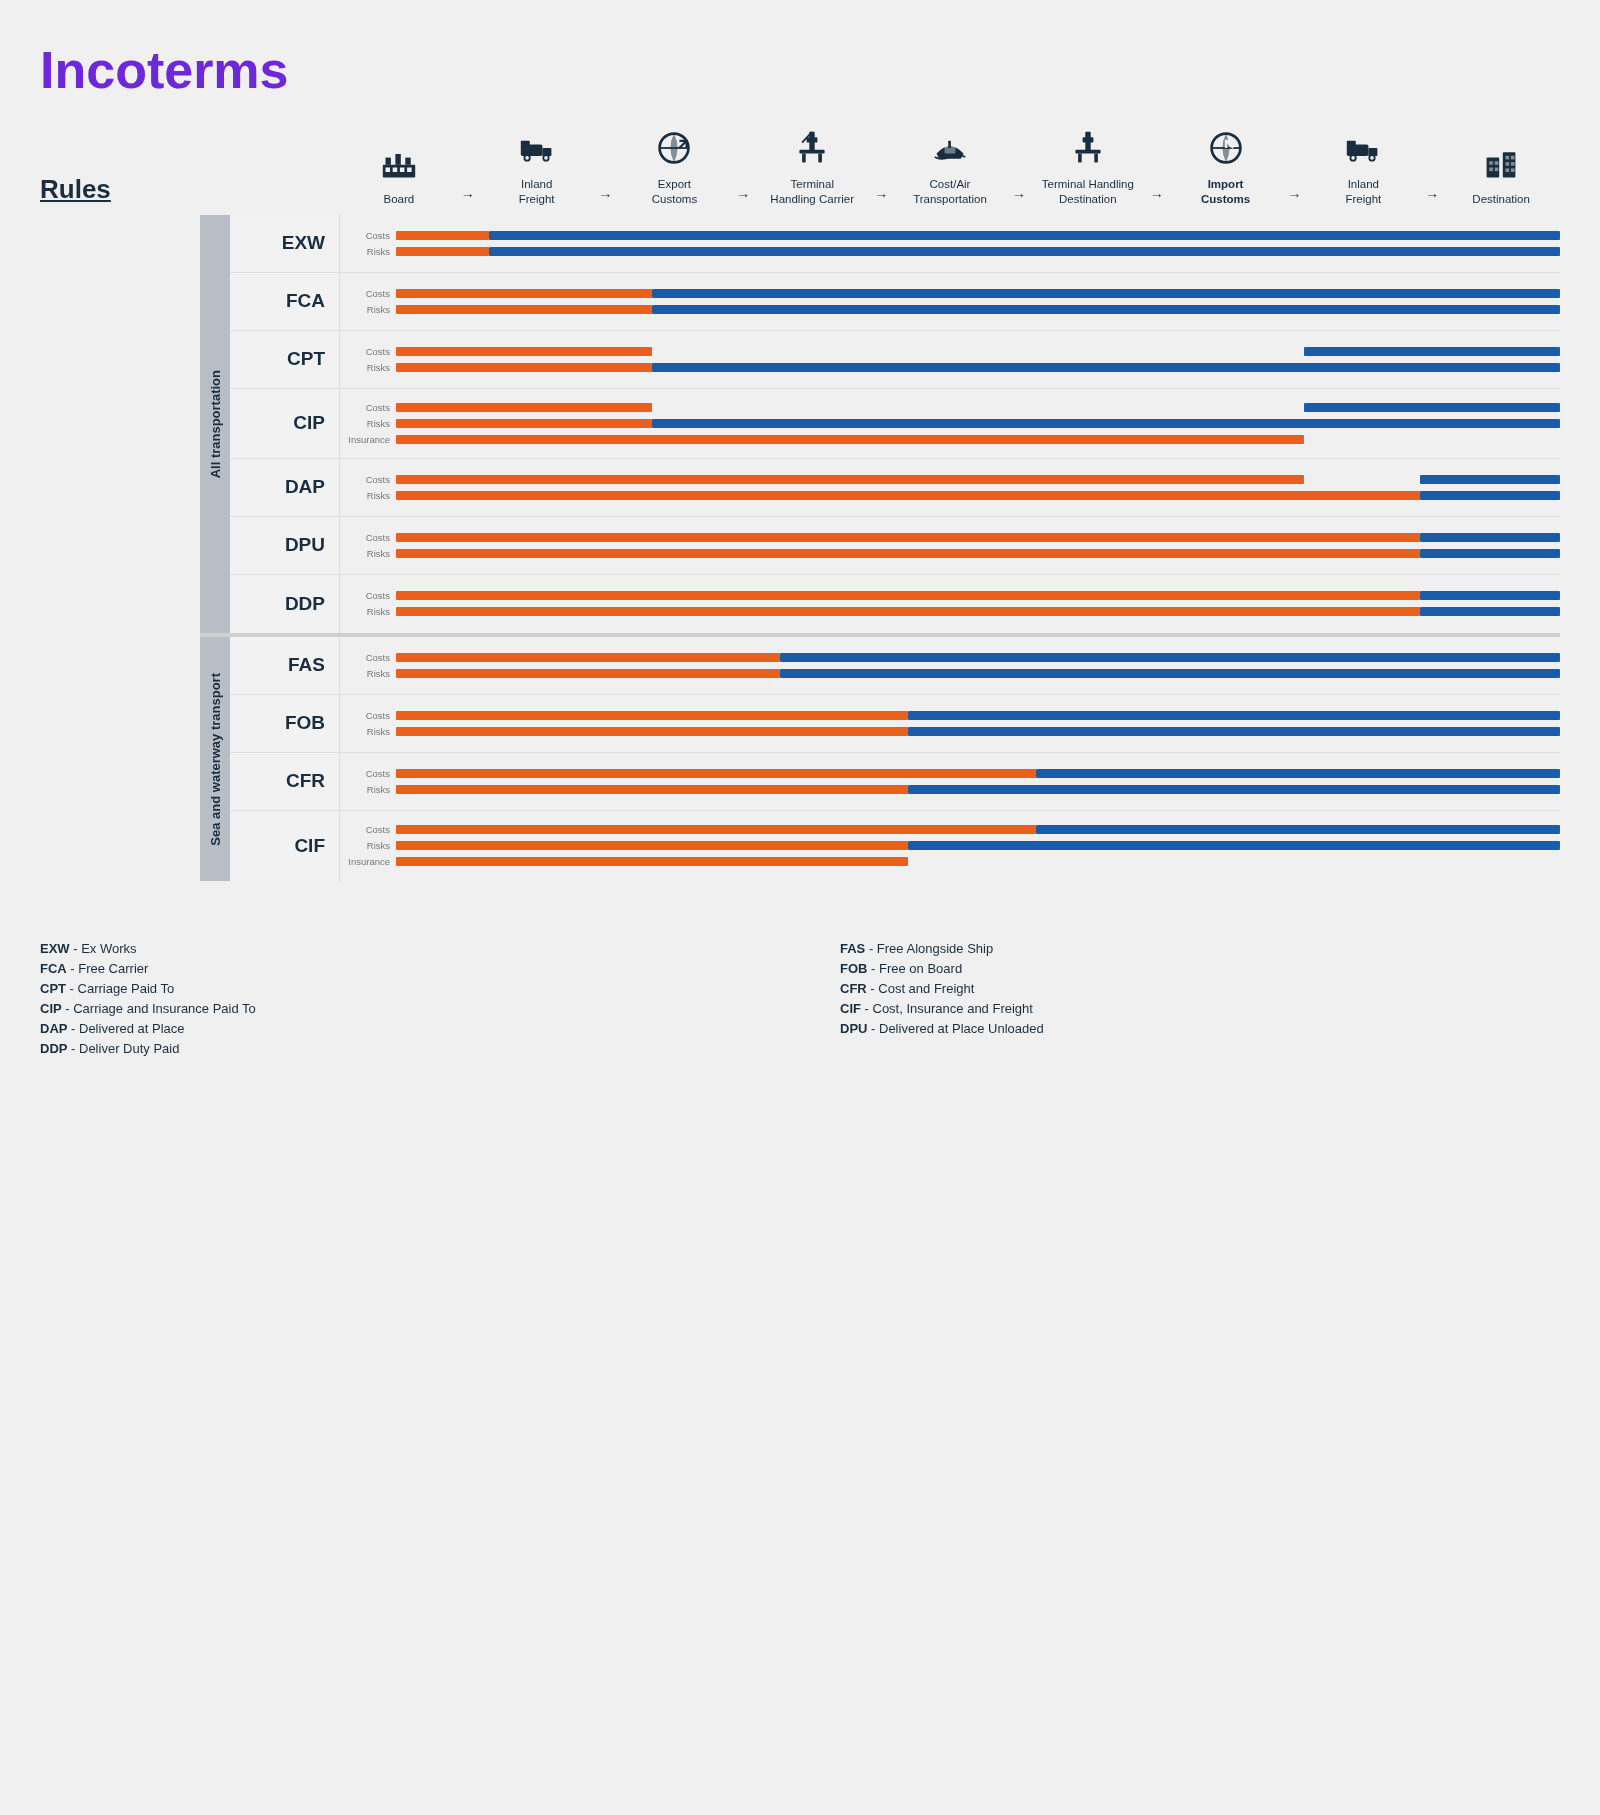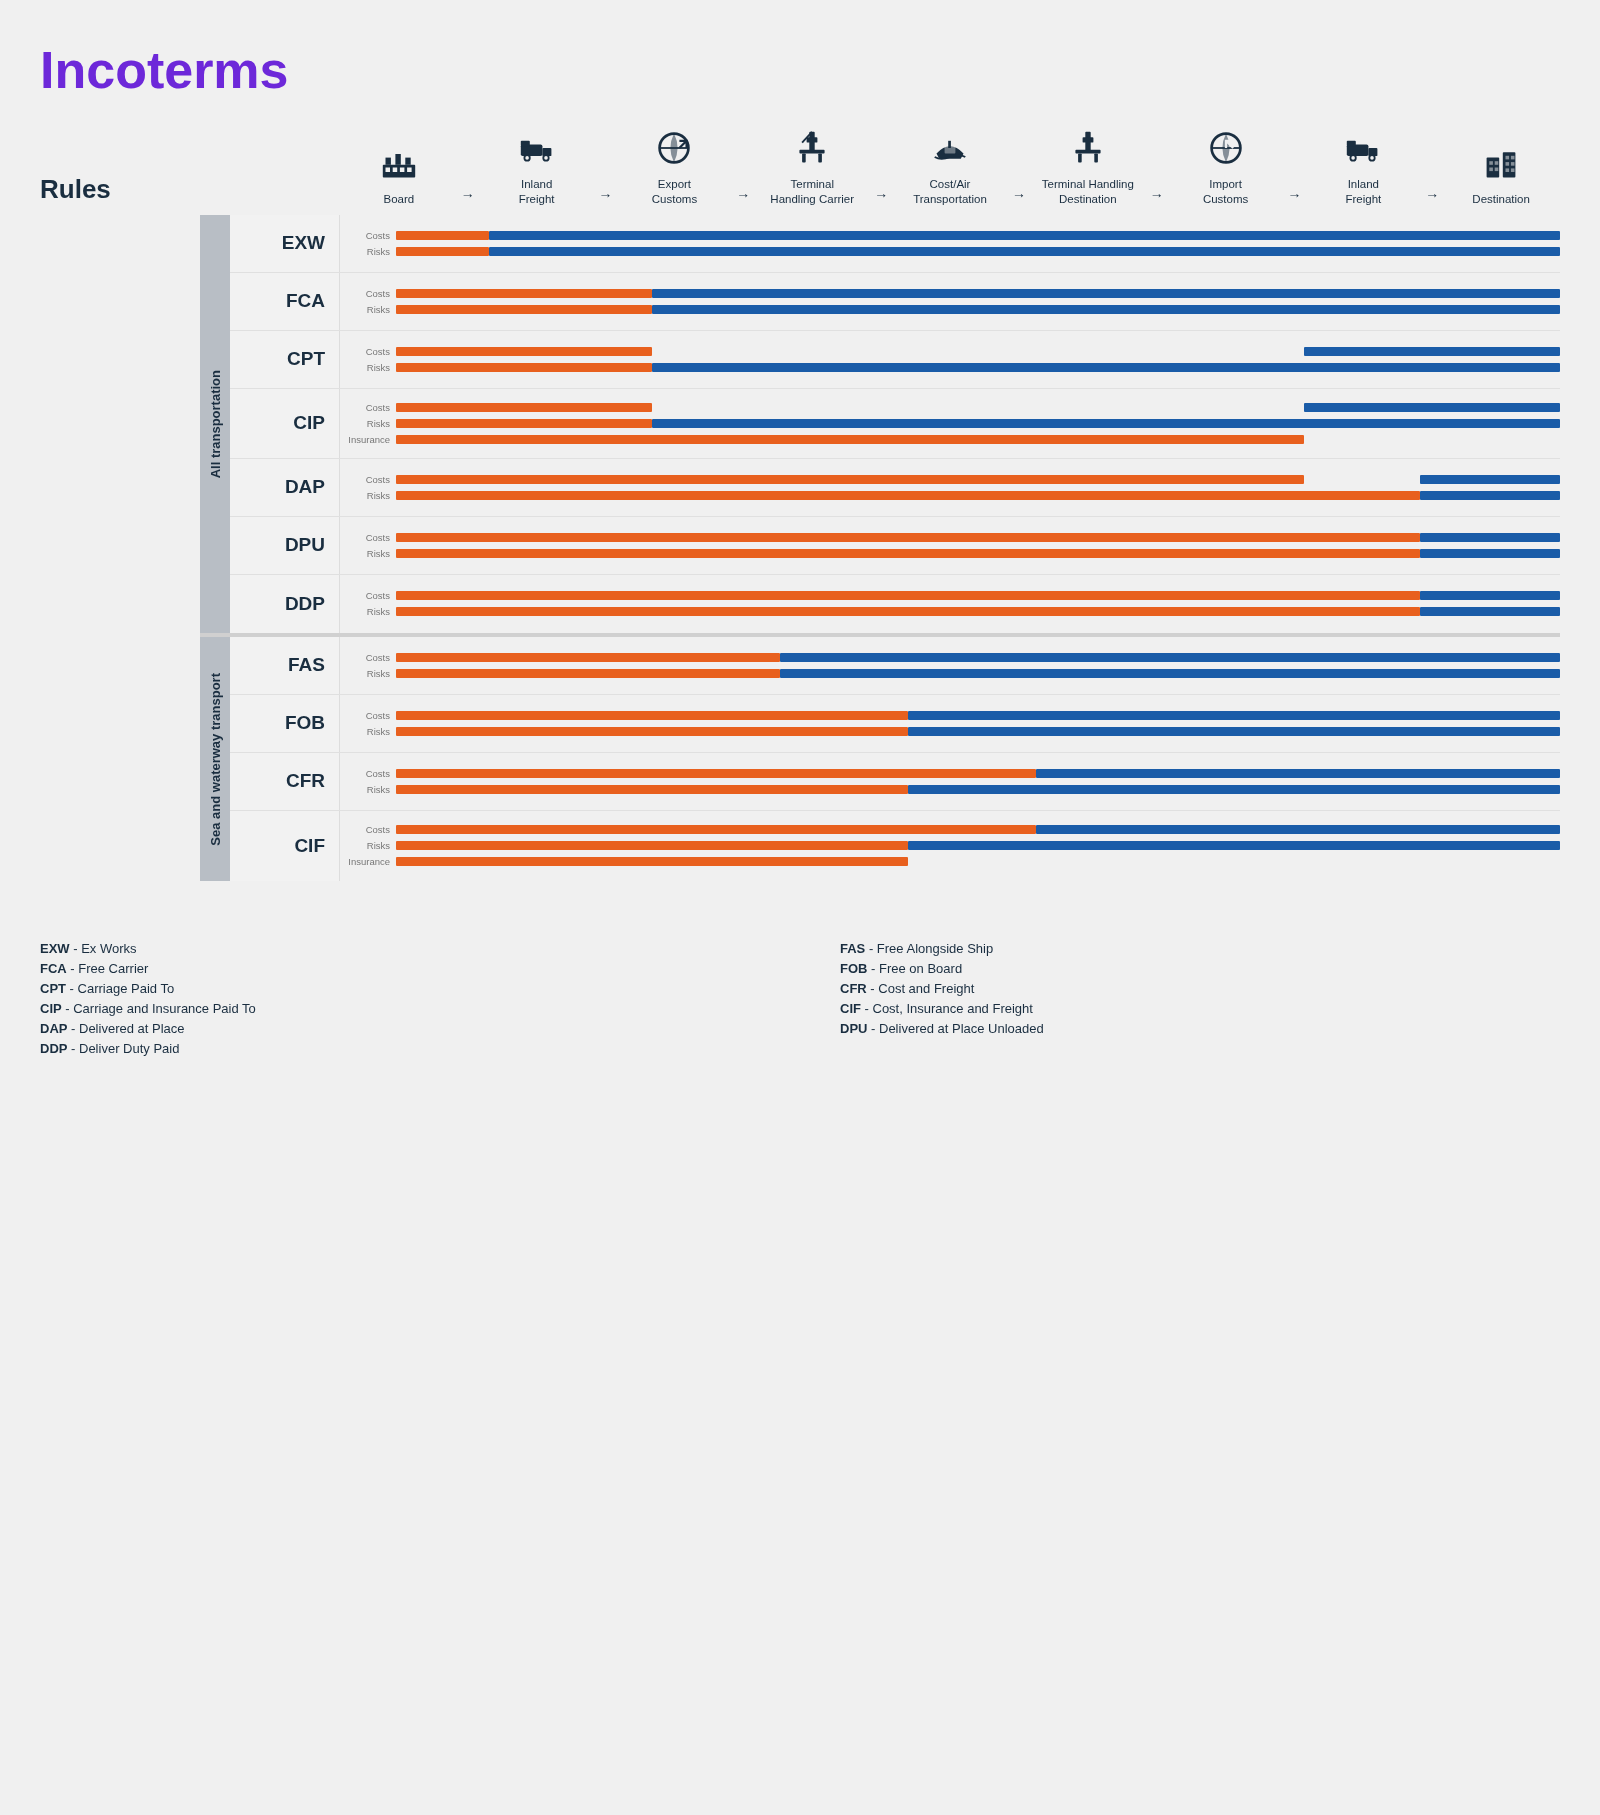--- a/index.html
+++ b/index.html
@@ -58,21 +58,21 @@
   </style>
 </head>
 <body>
 
 <h1 class="page-title">Incoterms</h1>
 
 <div class="main-container">
 
   <div style="display:flex; flex-direction:row; align-items:flex-end; margin-bottom:0;">
 
-    <div style="width:160px; flex-shrink:0; display:flex; padding-bottom:10px;">
+    <div style="width:160px; flex-shrink:0; display:flex; padding-bottom:10px;text-decoration:underline;">
       <span style="font-size:26px; font-weight:700; color:#1a2e40;">Rules</span>
     </div>
 
     <div style="width:30px; flex-shrink:0;"></div>
 
     <div style="width:110px; flex-shrink:0; background:#f6f6f6;"></div>
 
     <div style="flex:1; display:flex; align-items:flex-end;">
 
       <div class="hcol">
@@ -172,21 +172,21 @@
 
       <div class="hcol">
         <div class="icon-svg">
           <svg viewBox="0 0 40 40" width="36" height="36" fill="#1a2e40">
             <circle cx="20" cy="20" r="16" fill="none" stroke="#1a2e40" stroke-width="3"></circle>
             <path d="M20 4 Q28 20 20 36 Q12 20 20 4Z" fill="#1a2e40" opacity="0.5"></path>
             <line x1="4" y1="20" x2="36" y2="20" stroke="#1a2e40" stroke-width="2"></line>
             <path d="M28 12 L20 12 L20 20 M20 12 L28 20" stroke="#f0f0f0" stroke-width="2.5" fill="none"></path>
           </svg>
         </div>
-        <div class="col-label" style="white-space:pre-line;">Import
+        <div class="col-label" style="white-space:pre-line;font-weight:bold;">Import
 Customs</div>
       </div>
       <div class="harrow">→</div>
 
       <div class="hcol">
         <div class="icon-svg">
           <svg viewBox="0 0 40 40" width="36" height="36" fill="#1a2e40">
             <rect x="2" y="16" width="24" height="13" rx="2"></rect>
             <rect x="26" y="20" width="10" height="9" rx="1"></rect>
             <circle cx="9" cy="31" r="4" fill="#1a2e40"></circle>

